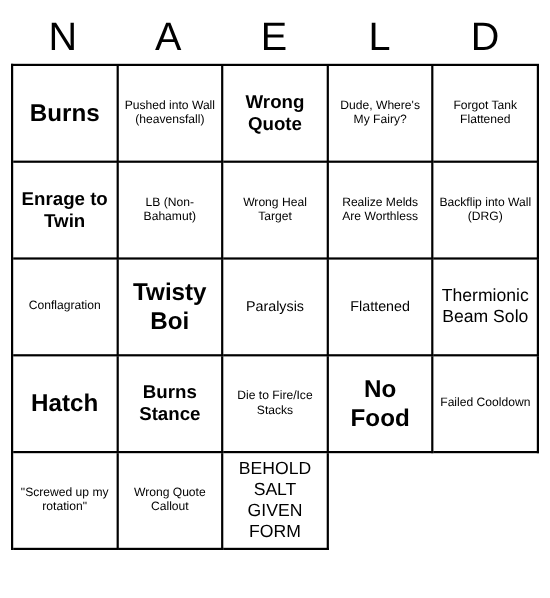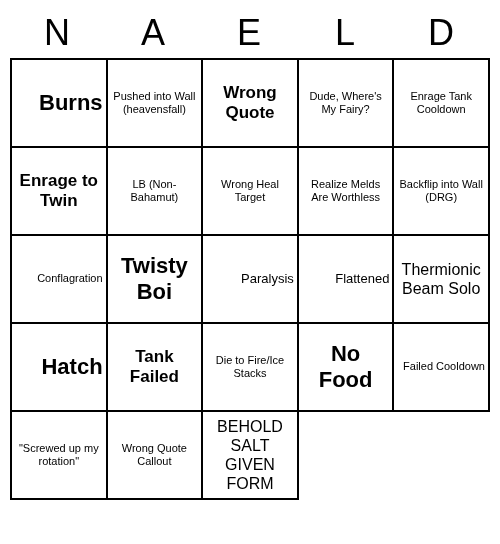--- a/index.html
+++ b/index.html
@@ -35,21 +35,21 @@
       border-left: 2px solid #000;
       border-top: 2px solid #000;
       width: 100%;
     }
     .bingo-cell {
       border-right: 2px solid #000;
       border-bottom: 2px solid #000;
       min-height: 88px;
       display: flex;
       align-items: center;
-      justify-content: flex-end;
+      justify-content: center;
       text-align: center;
       padding: 4px 3px;
       line-height: 1.2;
     }
     .bingo-cell .cell-text {
       display: block;
     }
     
     .text-xl  { font-size: 22px; font-weight: bold; }
     .text-lg  { font-size: 17px; font-weight: bold; }
@@ -75,21 +75,21 @@
       <div class="bingo-cell">
         <span class="cell-text text-sm">Pushed into Wall (heavensfall)</span>
       </div>
       <div class="bingo-cell">
         <span class="cell-text text-lg">Wrong Quote</span>
       </div>
       <div class="bingo-cell">
         <span class="cell-text text-sm">Dude, Where's My Fairy?</span>
       </div>
       <div class="bingo-cell">
-        <span class="cell-text text-sm">Enrage Tank Cooldown</span>
+        <span class="cell-text text-sm">Forgot Tank Flattened</span>
       </div>
       <div class="bingo-cell">
         <span class="cell-text text-lg">Enrage to Twin</span>
       </div>
       <div class="bingo-cell">
         <span class="cell-text text-sm">LB (Non-Bahamut)</span>
       </div>
       <div class="bingo-cell">
         <span class="cell-text text-sm">Wrong Heal Target</span>
       </div>
@@ -111,21 +111,21 @@
       <div class="bingo-cell">
         <span class="cell-text text-md">Flattened</span>
       </div>
       <div class="bingo-cell">
         <span class="cell-text text-xs">Thermionic Beam Solo</span>
       </div>
       <div class="bingo-cell">
         <span class="cell-text text-xl">Hatch</span>
       </div>
       <div class="bingo-cell">
-        <span class="cell-text text-lg">Tank Failed</span>
+        <span class="cell-text text-lg">Burns Stance</span>
       </div>
       <div class="bingo-cell">
         <span class="cell-text text-sm">Die to Fire/Ice Stacks</span>
       </div>
       <div class="bingo-cell">
         <span class="cell-text text-xl">No Food</span>
       </div>
       <div class="bingo-cell">
         <span class="cell-text text-sm">Failed Cooldown</span>
       </div>

